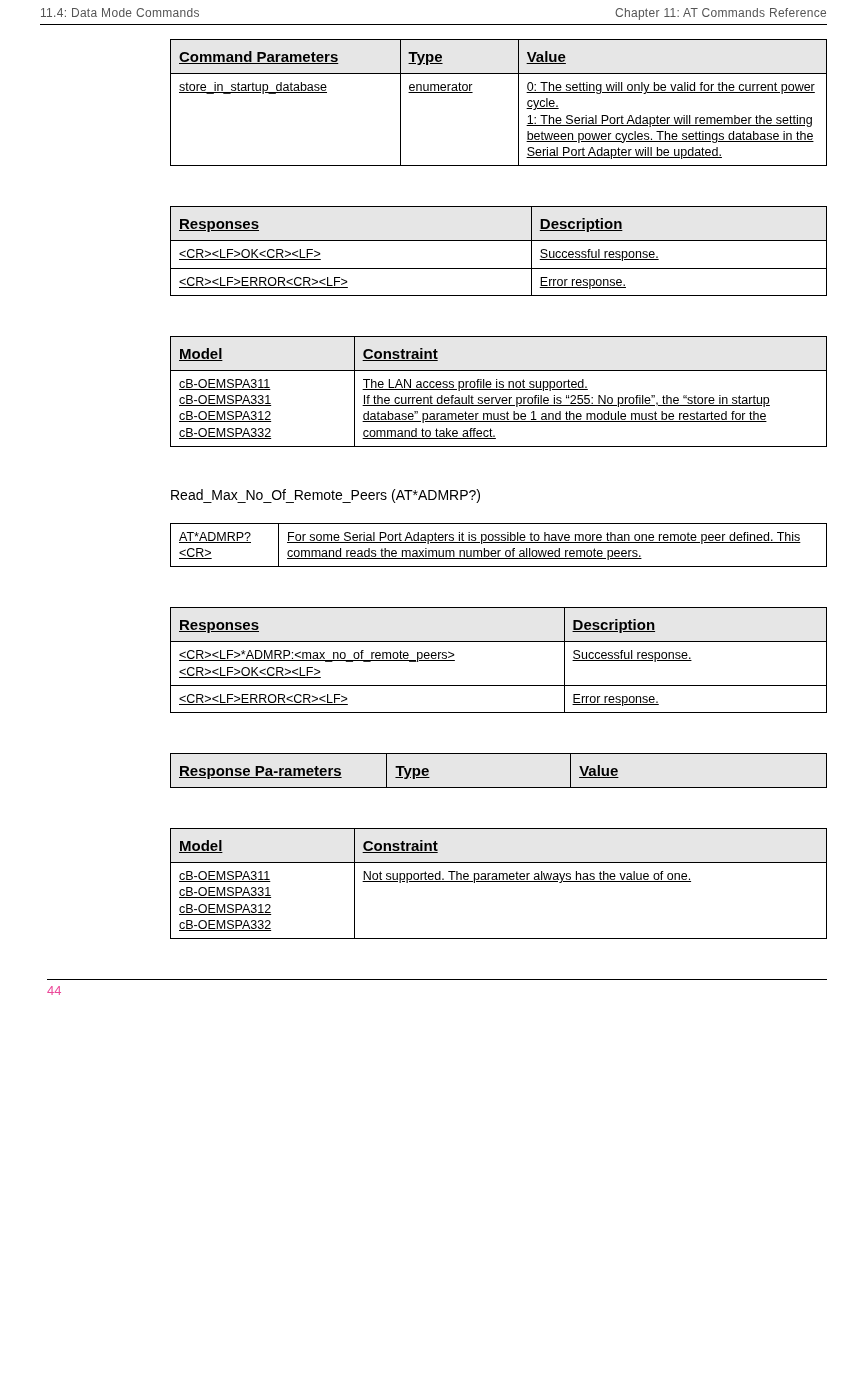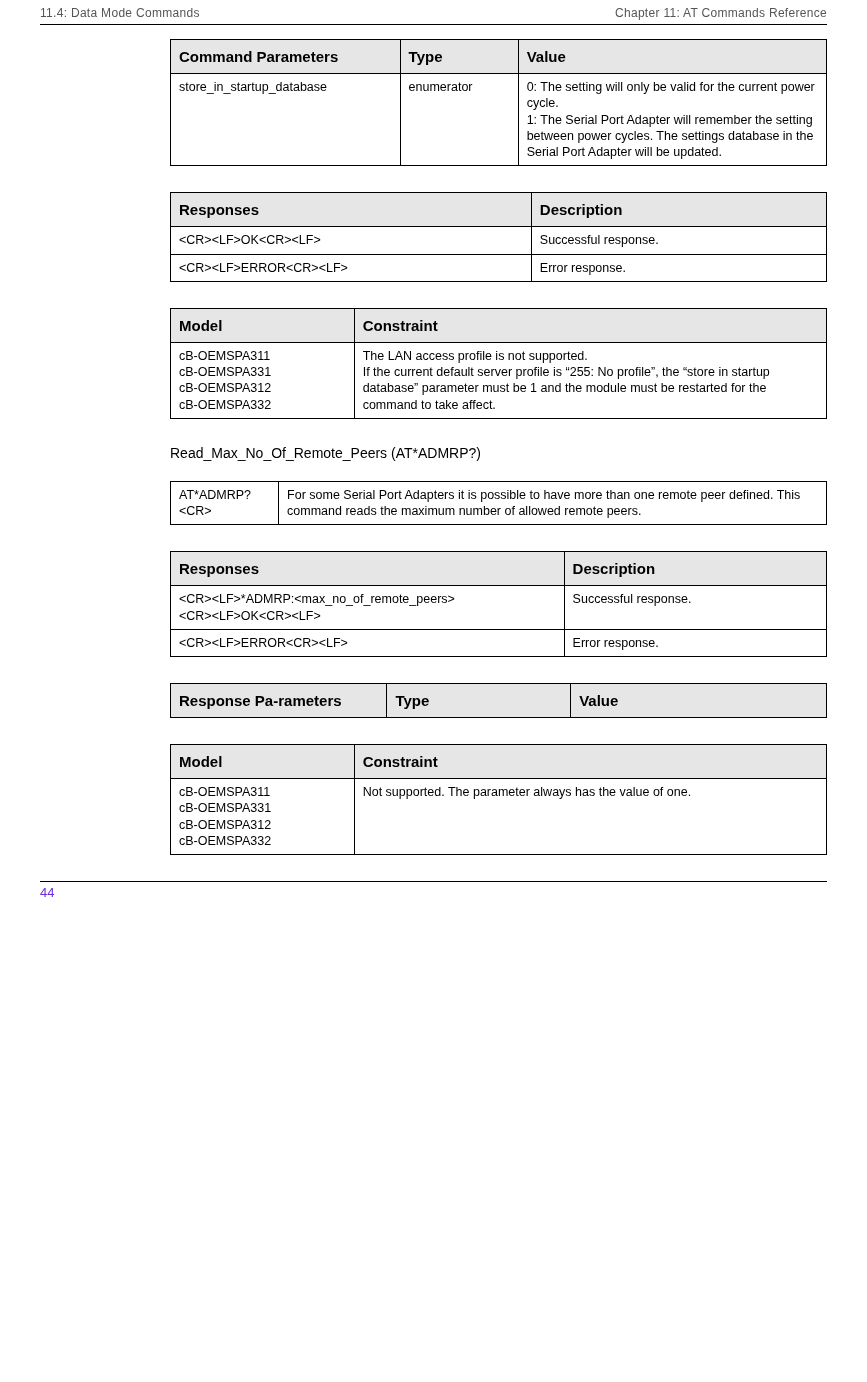--- a/index.html
+++ b/index.html
@@ -25,22 +25,23 @@
     border-bottom: 1px solid #000;
     margin-bottom: 14px;
     letter-spacing: 0.3px;
   }
   .content {
     margin-left: 130px;
   }
   table {
     border-collapse: collapse;
     width: 100%;
-    margin-bottom: 26px;
+    margin-bottom: 40px;
     font-size: 13px;
+    text-decoration: underline;
   }
   th {
     background: #e6e6e6;
     font-family: Verdana, Geneva, sans-serif;
     font-weight: bold;
     font-size: 15px;
     text-align: left;
     padding: 8px 8px;
     border: 1px solid #000;
     vertical-align: top;
@@ -57,21 +58,22 @@
     font-weight: normal;
     font-size: 14px;
     margin: 8px 0 20px 0;
   }
   .bottom-footer {
     border-top: 1px solid #000;
     margin-top: 10px;
     padding-top: 3px;
     font-family: Verdana, sans-serif;
     font-size: 13px;
-    color: #6d28d9;
+    color: #ec4899;
+    margin-left: 7px;
   }
 </style>
 </head>
 <body>
 
 <div class="page">
   <div class="top-header">
     <span>11.4: Data Mode Commands</span>
     <span>Chapter 11: AT Commands Reference</span>
   </div>

